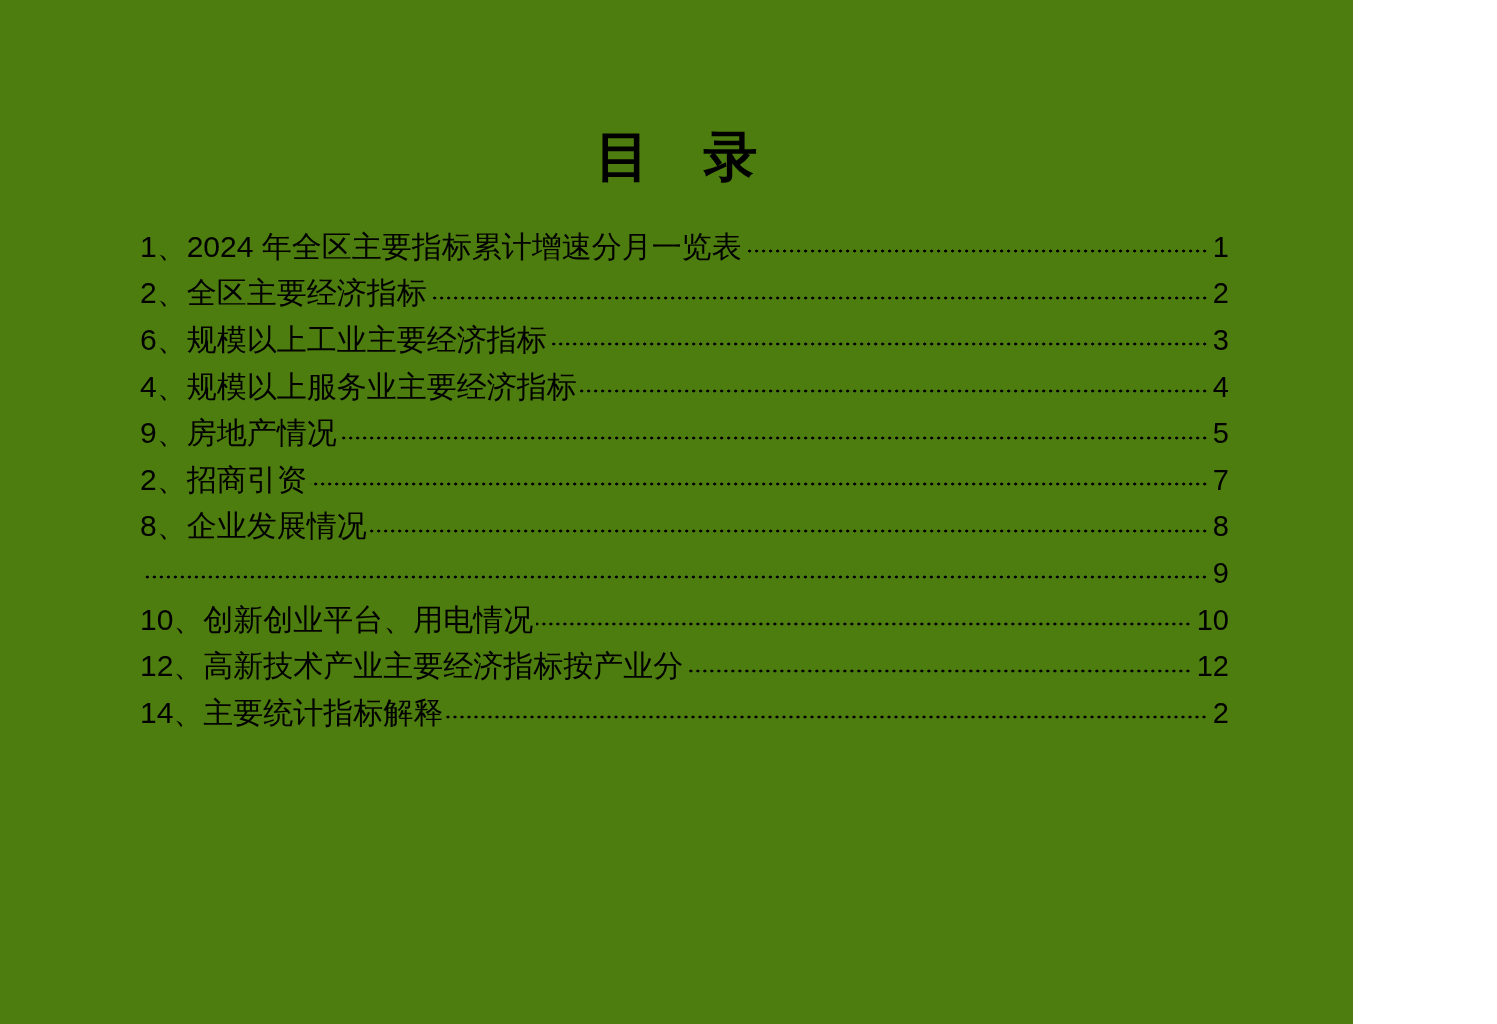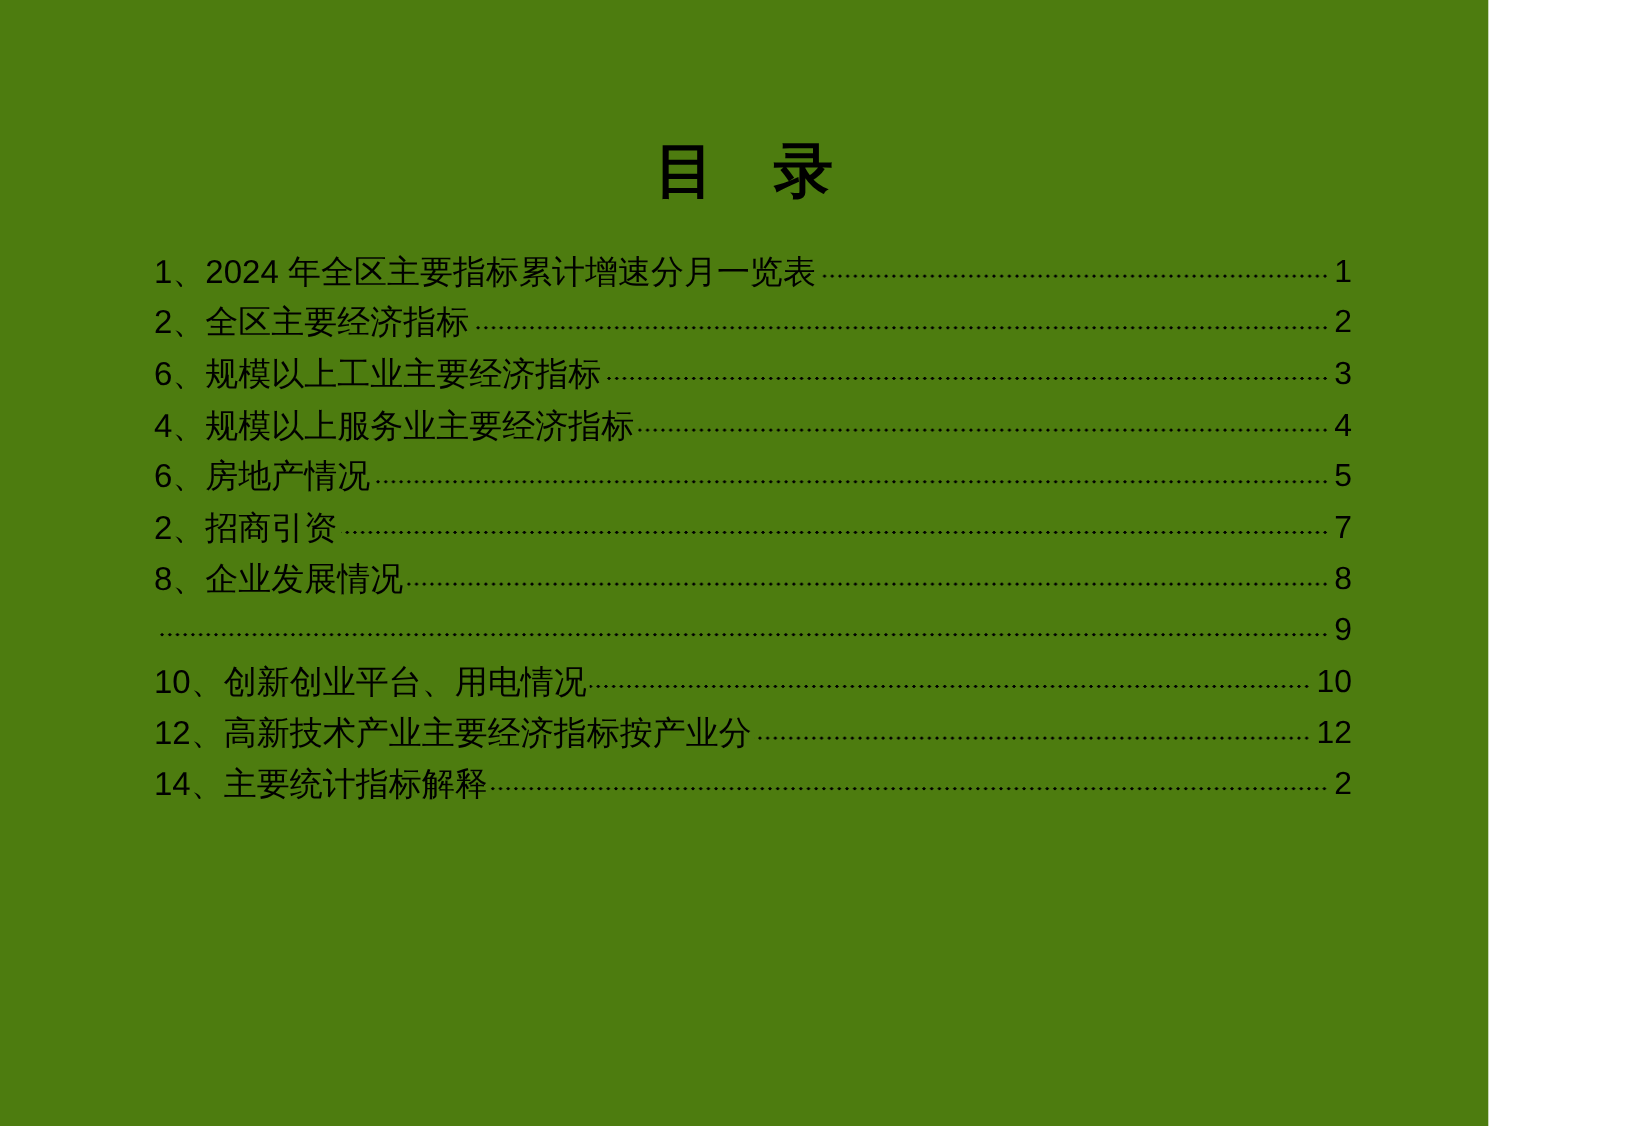--- a/index.html
+++ b/index.html
@@ -90,21 +90,21 @@
       <span class="toc-page">3</span>
     </div>
 
     <div class="toc-row">
       <span class="toc-label">4、规模以上服务业主要经济指标</span>
       <span class="toc-leader"></span>
       <span class="toc-page">4</span>
     </div>
 
     <div class="toc-row">
-      <span class="toc-label">6、房地产情况</span>
+      <span class="toc-label">9、房地产情况</span>
       <span class="toc-leader"></span>
       <span class="toc-page">5</span>
     </div>
 
 
     <div class="toc-row">
       <span class="toc-label">2、招商引资</span>
       <span class="toc-leader"></span>
       <span class="toc-page">7</span>
     </div>

